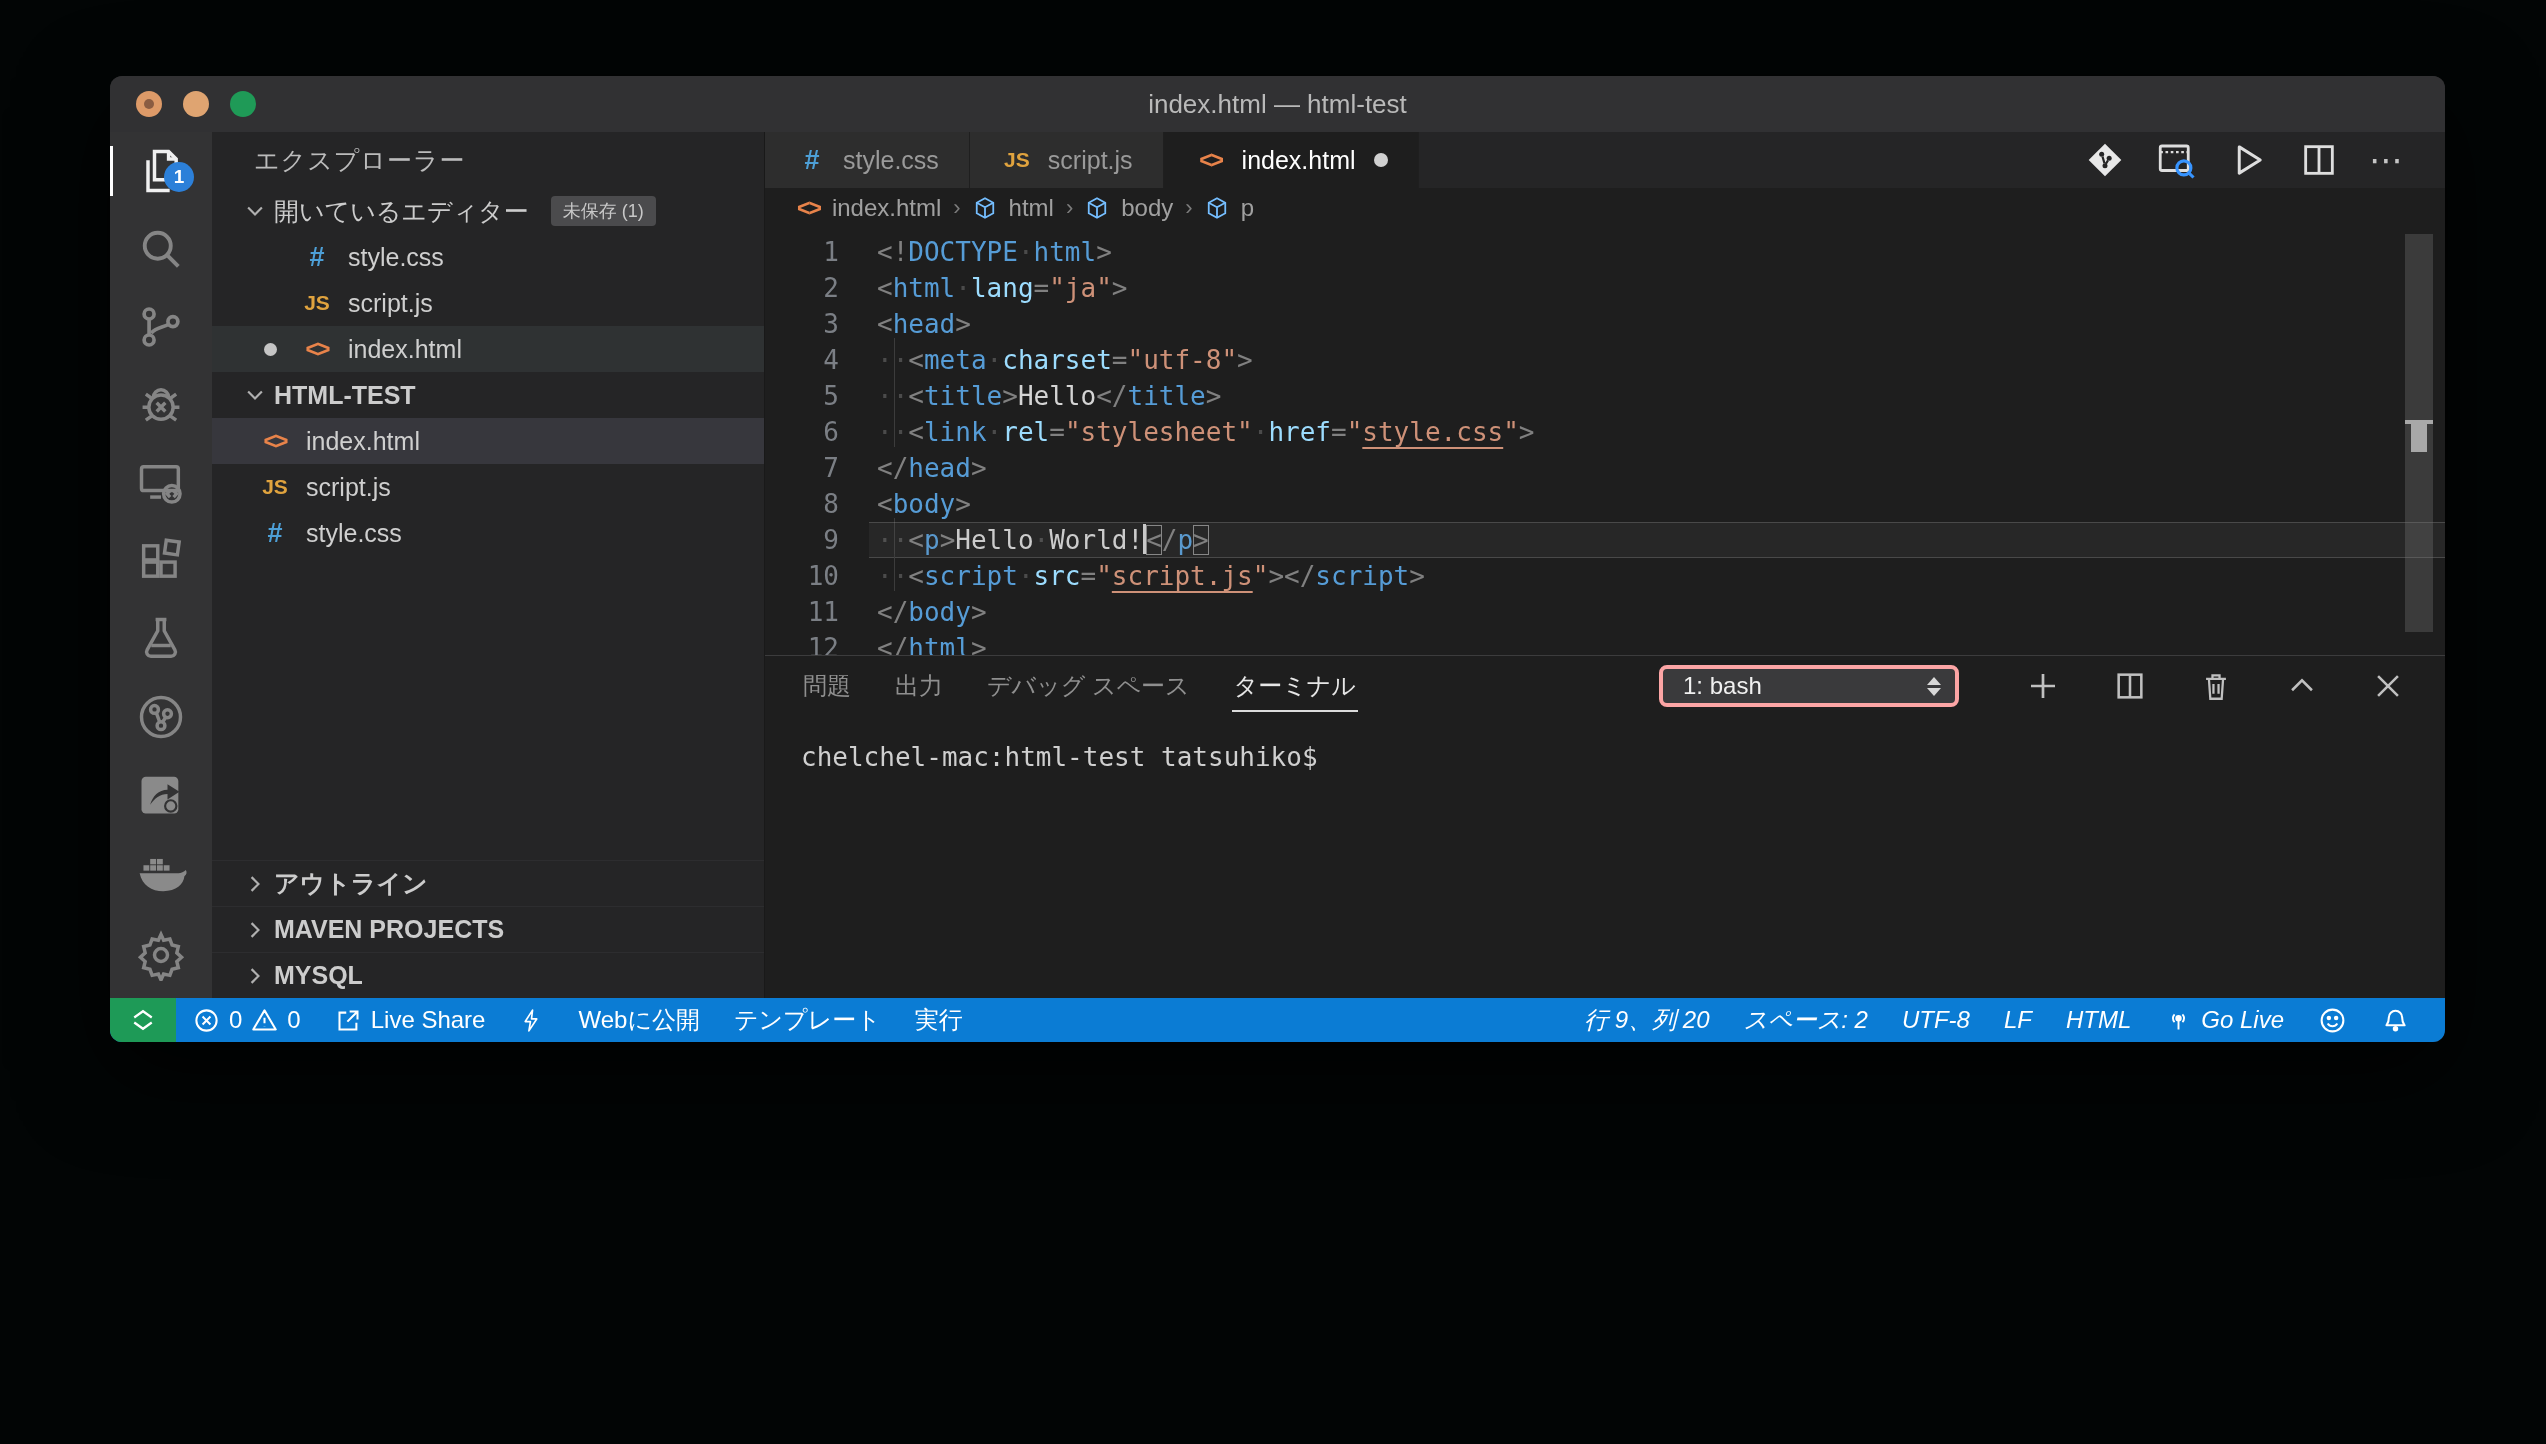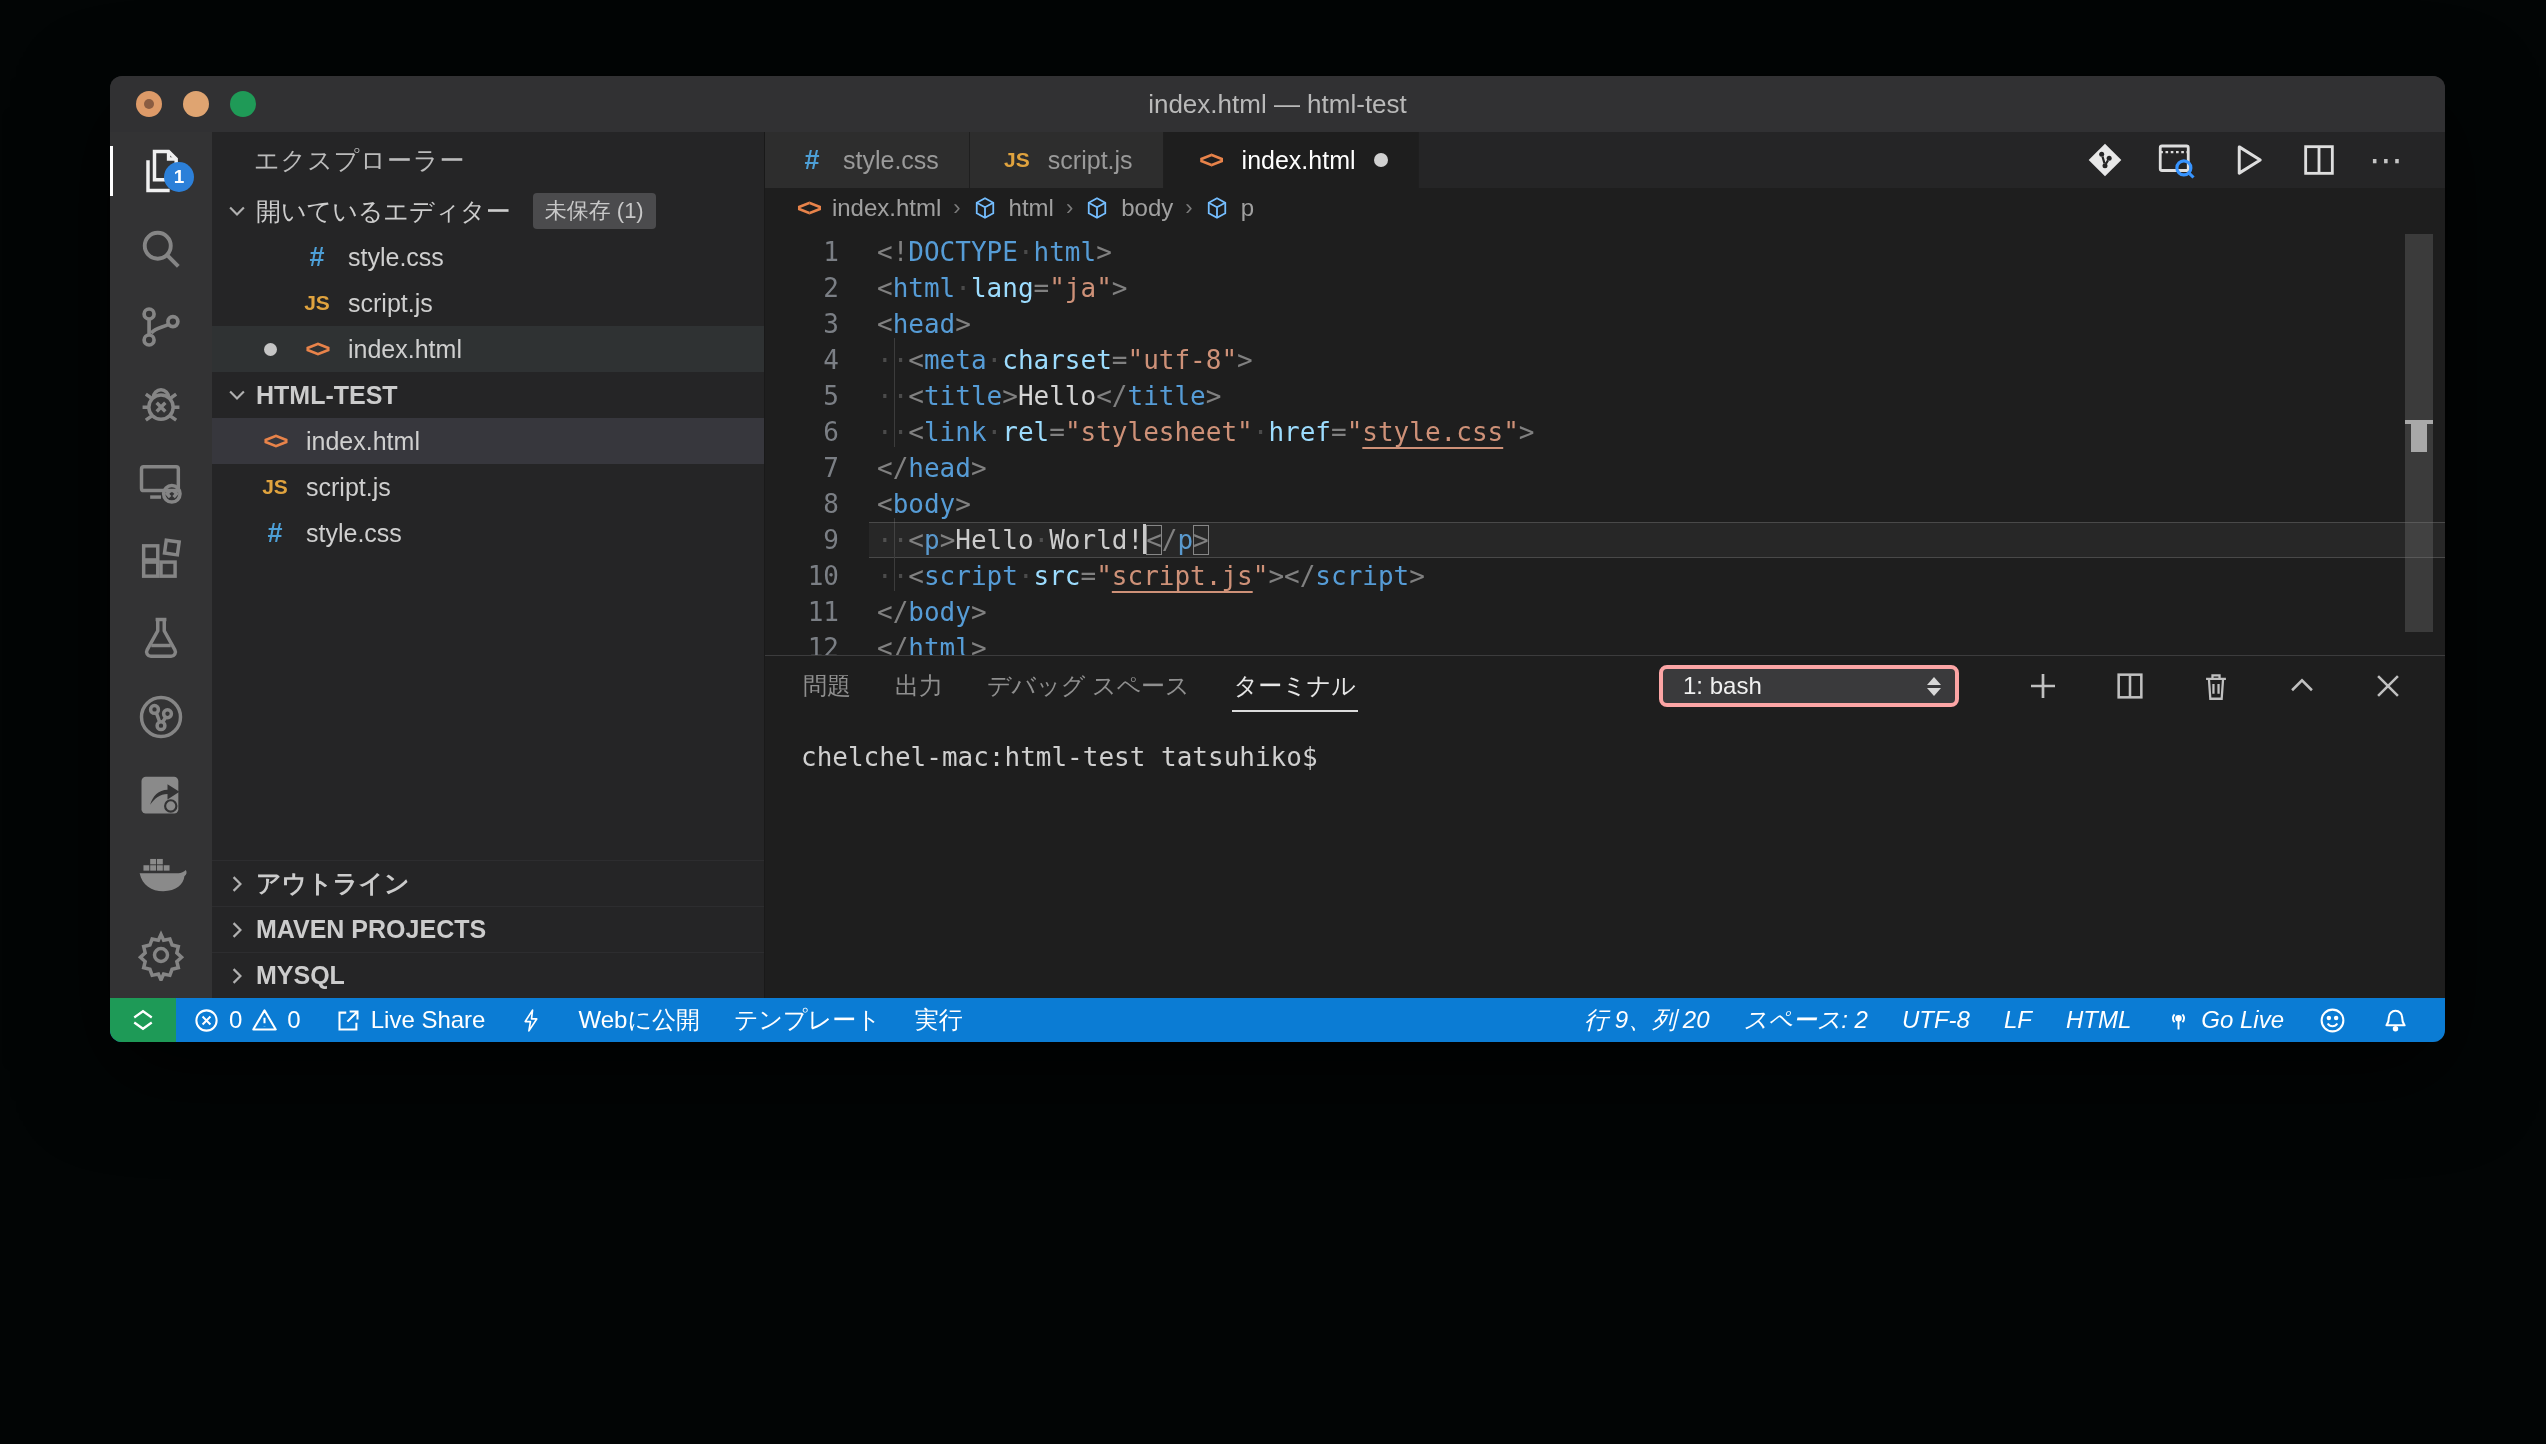--- a/index.html
+++ b/index.html
@@ -26,23 +26,23 @@
   .ab-item { height:99px; width:100%; display:flex; align-items:center; justify-content:center; position:relative; color:#858585; }
   .ab-item.active { color:#f0f0f0; }
   .ab-item.active::before { content:""; position:absolute; left:0; top:14px; bottom:14px; width:3px; background:#ffffff; }
   .ab-badge { position:absolute; right:18px; bottom:18px; width:30px; height:30px; border-radius:50%; background:#2c80d9; color:#fff; font-size:19px; font-weight:bold; display:flex; align-items:center; justify-content:center; }
   .ab-spacer { flex:1; }
   .ab-gear { height:110px; }
 
   
   .sidebar { width:553px; background:#252526; display:flex; flex-direction:column; flex:none; border-right:1px solid #191919; }
   .sb-title { height:56px; flex:none; display:flex; align-items:center; padding-left:42px; color:#bbbbbb; font-size:25px; letter-spacing:1px; }
-  .sb-header { height:46px; flex:none; display:flex; align-items:center; padding-left:14px; gap:8px; color:#cccccc; font-size:25px; }
+  .sb-header { height:46px; flex:none; display:flex; align-items:center; padding-left:32px; gap:8px; color:#cccccc; font-size:25px; }
   .sb-header .chev { color:#b0b0b0; }
-  .sb-badge { margin-left:14px; background:#4b4b4d; color:#c8c8c8; border-radius:4px; padding:3px 12px; font-size:22px; }
+  .sb-badge { margin-left:14px; background:#4b4b4d; color:#c8c8c8; border-radius:4px; padding:3px 12px; font-size:18px; }
   .sb-row { height:46px; flex:none; display:flex; align-items:center; font-size:25px; color:#cfcfcf; gap:14px; }
   .sb-row.indent-open { padding-left:88px; }
   .sb-row.indent-folder { padding-left:46px; }
   .sb-row.selected { background:#2f3233; }
   .sb-row.selected-strong { background:#37373d; }
   .mod-dot { width:13px; height:13px; border-radius:50%; background:#c5c5c5; margin-left:-36px; margin-right:9px; flex:none; }
   .fi { font-weight:bold; width:34px; text-align:center; flex:none; }
   .fi-css { color:#4d9fd6; font-size:27px; }
   .fi-js { color:#e0a33e; font-size:21px; letter-spacing:0; }
   .fi-html { color:#e8834a; font-size:23px; letter-spacing:-2px; }

